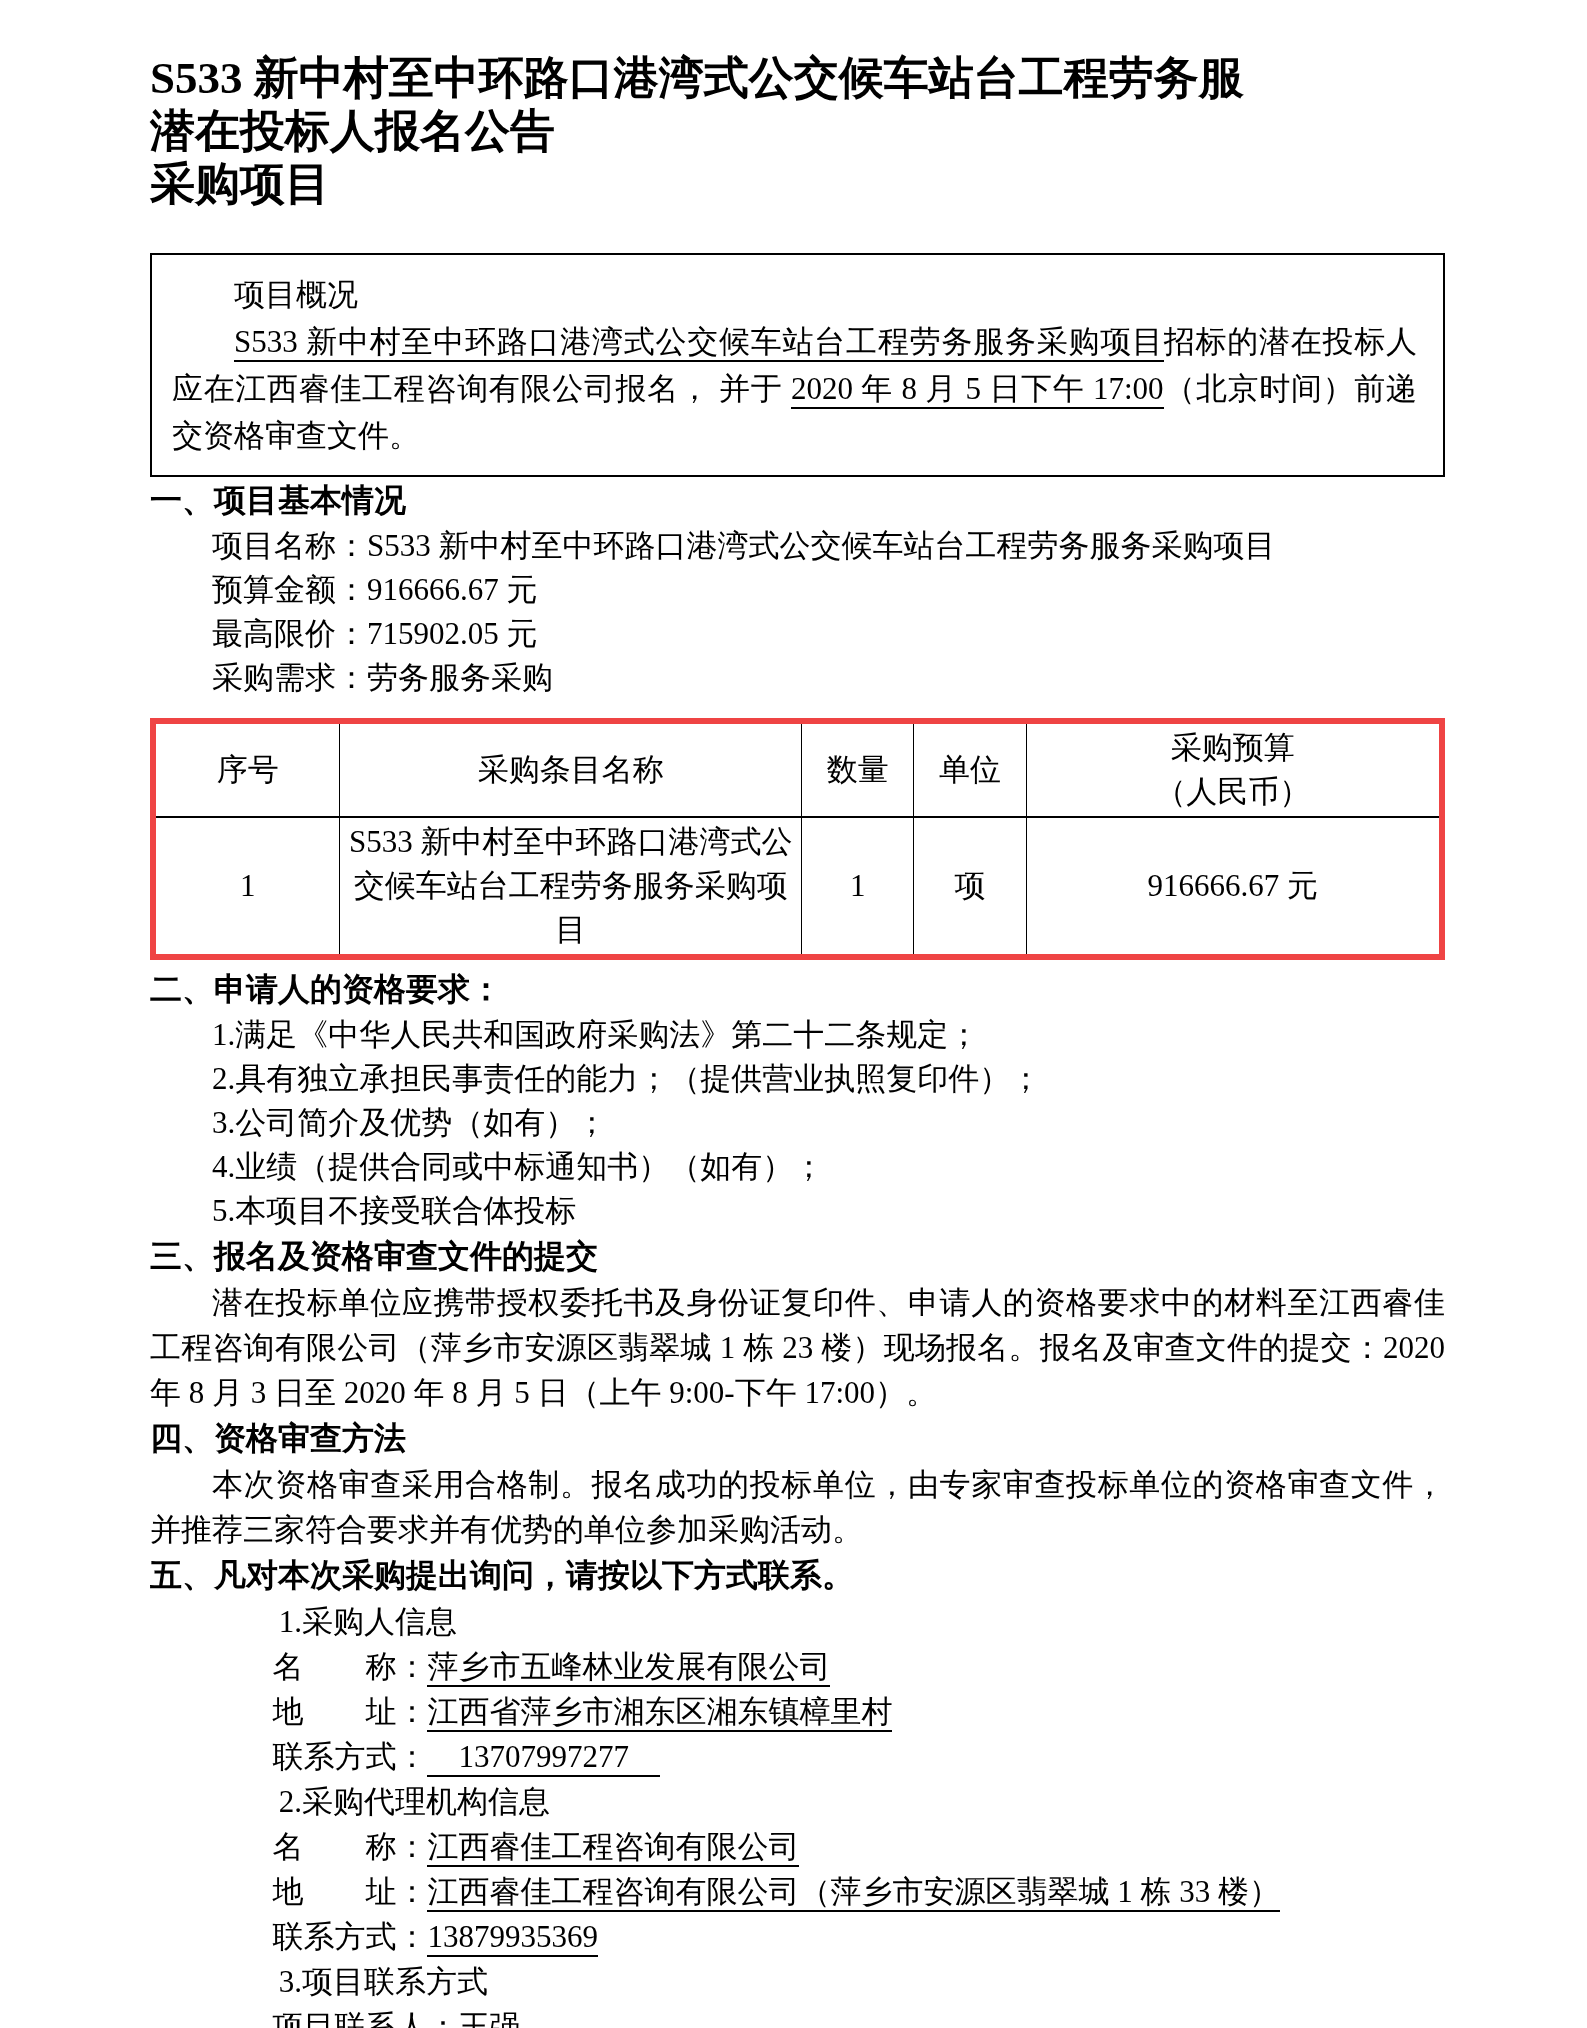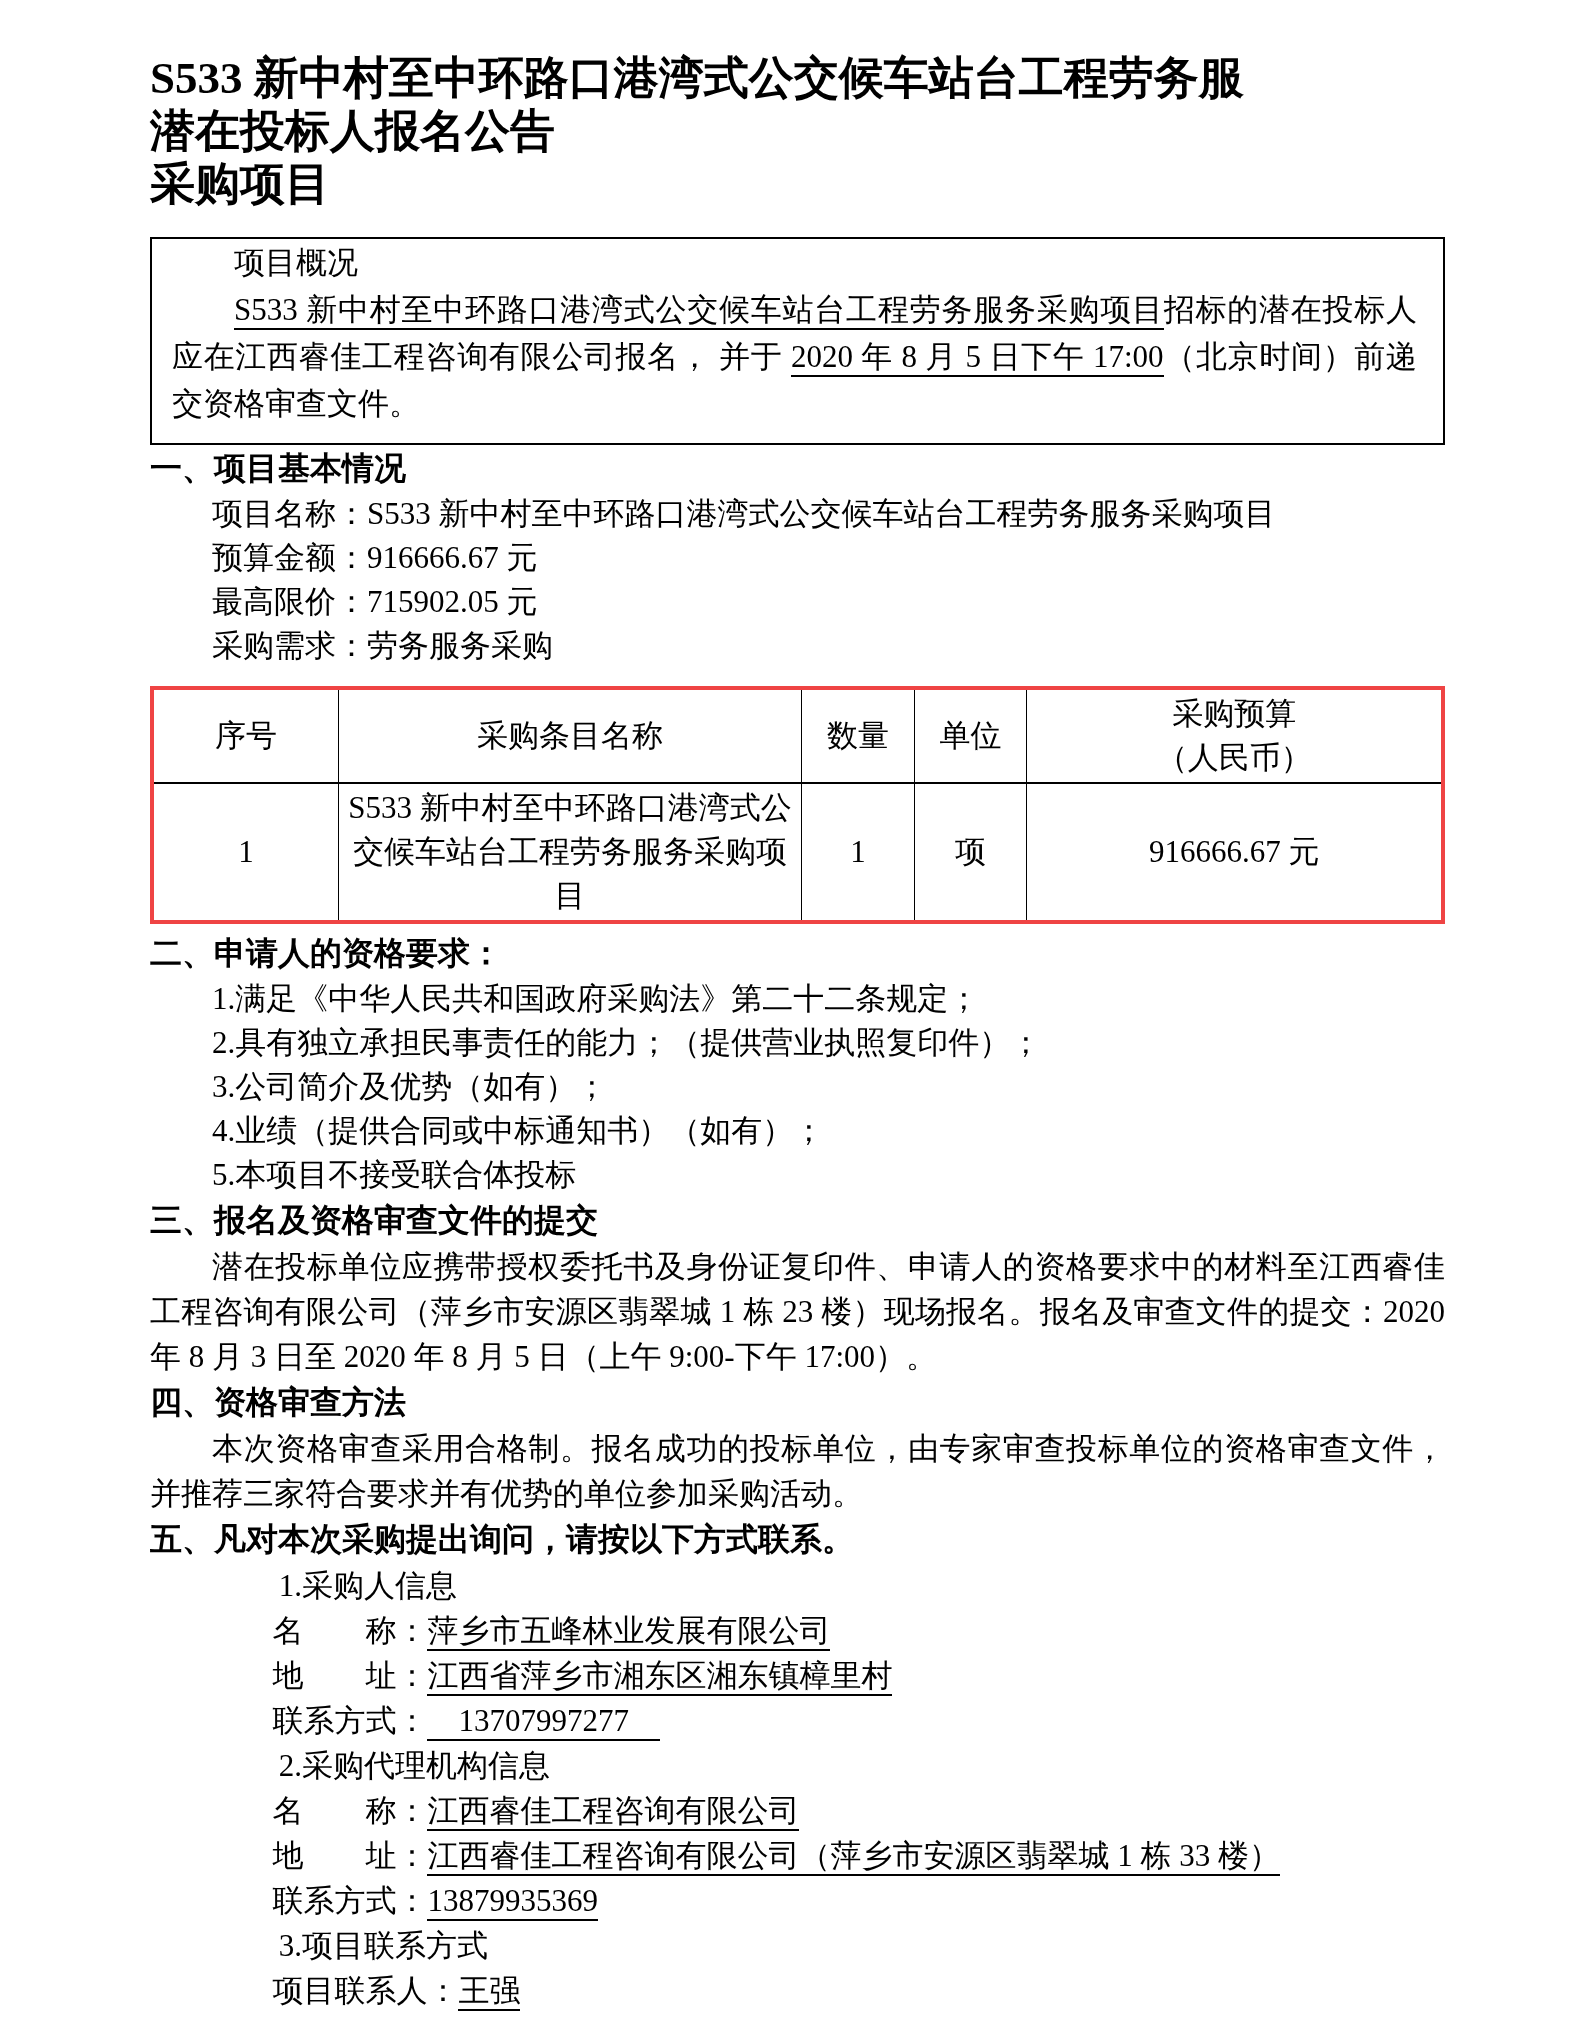--- a/index.html
+++ b/index.html
@@ -20,22 +20,22 @@
   }
   .doc-title {
     margin: 0;
     font-size: 45px;
     font-weight: bold;
     line-height: 53px;
     font-family: "Liberation Serif", "DejaVu Serif", serif;
   }
   .overview-box {
     border: 2px solid #000;
-    margin-top: 26px;
-    padding: 0 26px 16px 20px;
+    margin-top: 42px;
+    padding: 16px 26px 16px 20px;
     line-height: 47px;
   }
   .overview-box p {
     margin: 0;
     text-align: justify;
   }
   .indent { text-indent: 2em; }
   .sec-heading {
     margin: 0;
     font-size: 32px;
@@ -56,21 +56,21 @@
   }
   .u {
     border-bottom: 2px solid #000;
     padding-bottom: 1px;
   }
   table.ptable {
     width: 100%;
     border-collapse: collapse;
     table-layout: fixed;
     margin: 18px 0 6px 0;
-    border: 4px solid #ef4444;
+    border: 6px solid #ef4444;
   }
   .ptable th, .ptable td {
     border: 1px solid #000;
     text-align: center;
     vertical-align: middle;
     font-weight: normal;
     line-height: 44px;
     padding: 2px 8px;
   }
   .ptable thead th {

